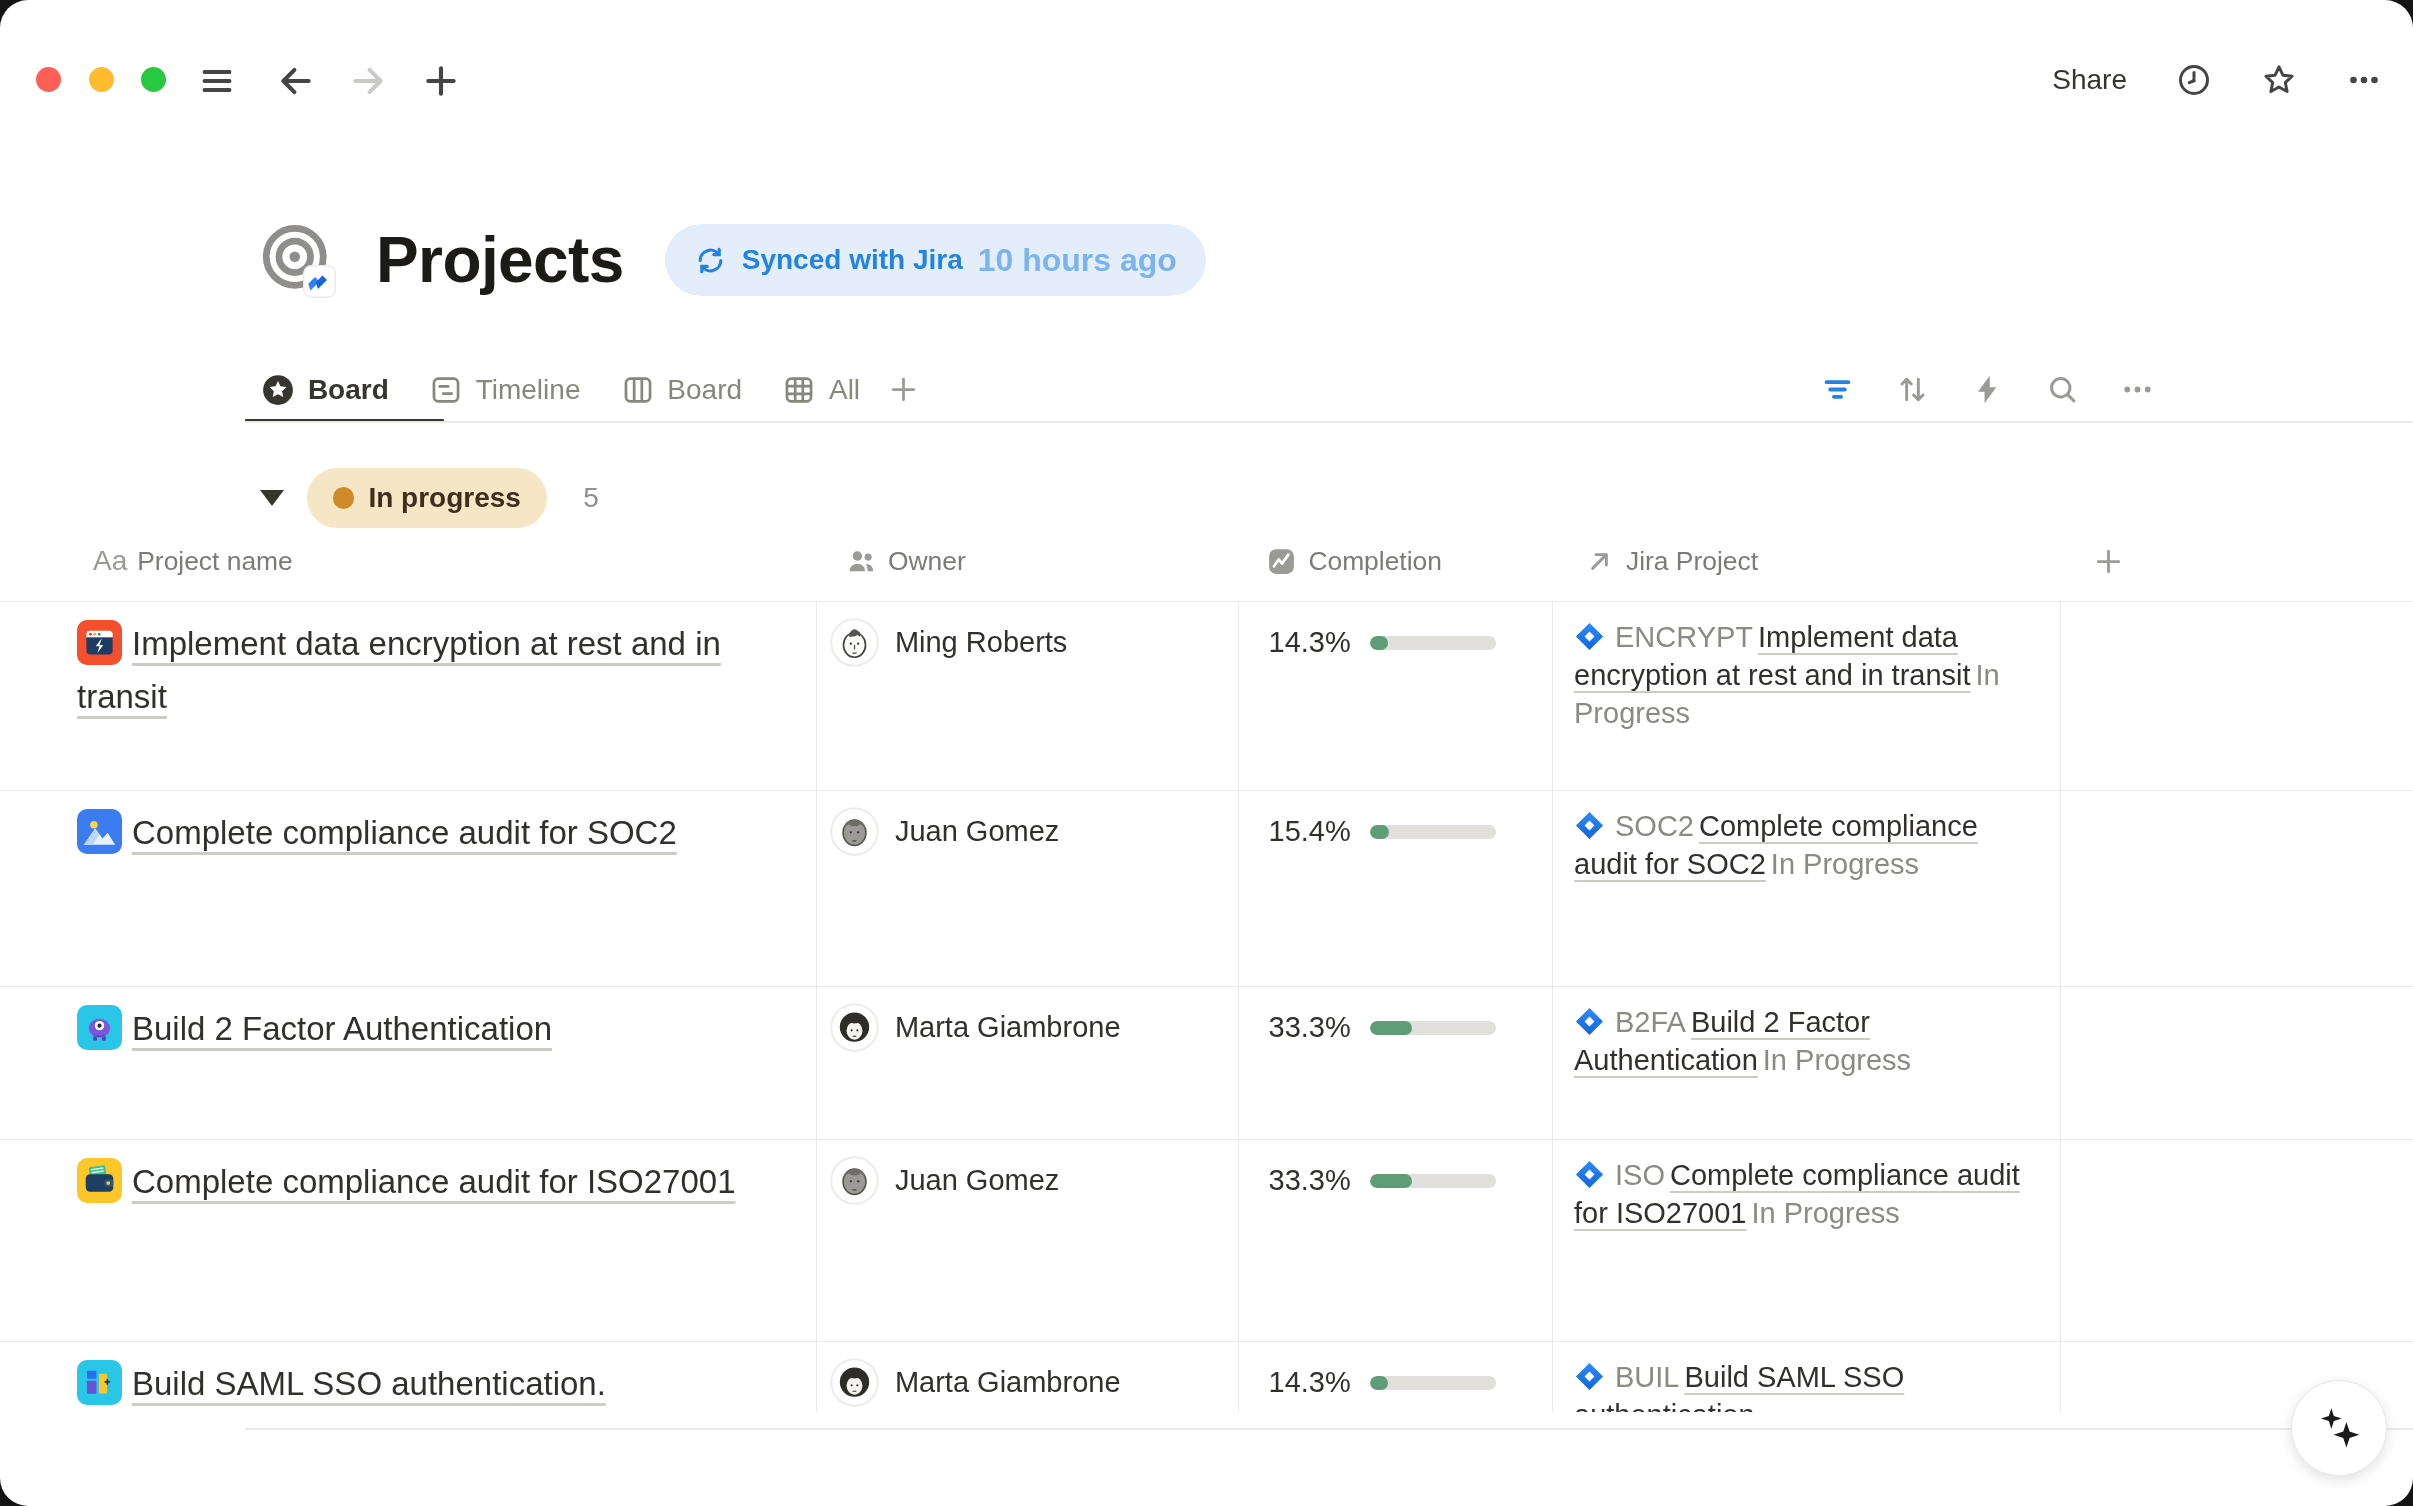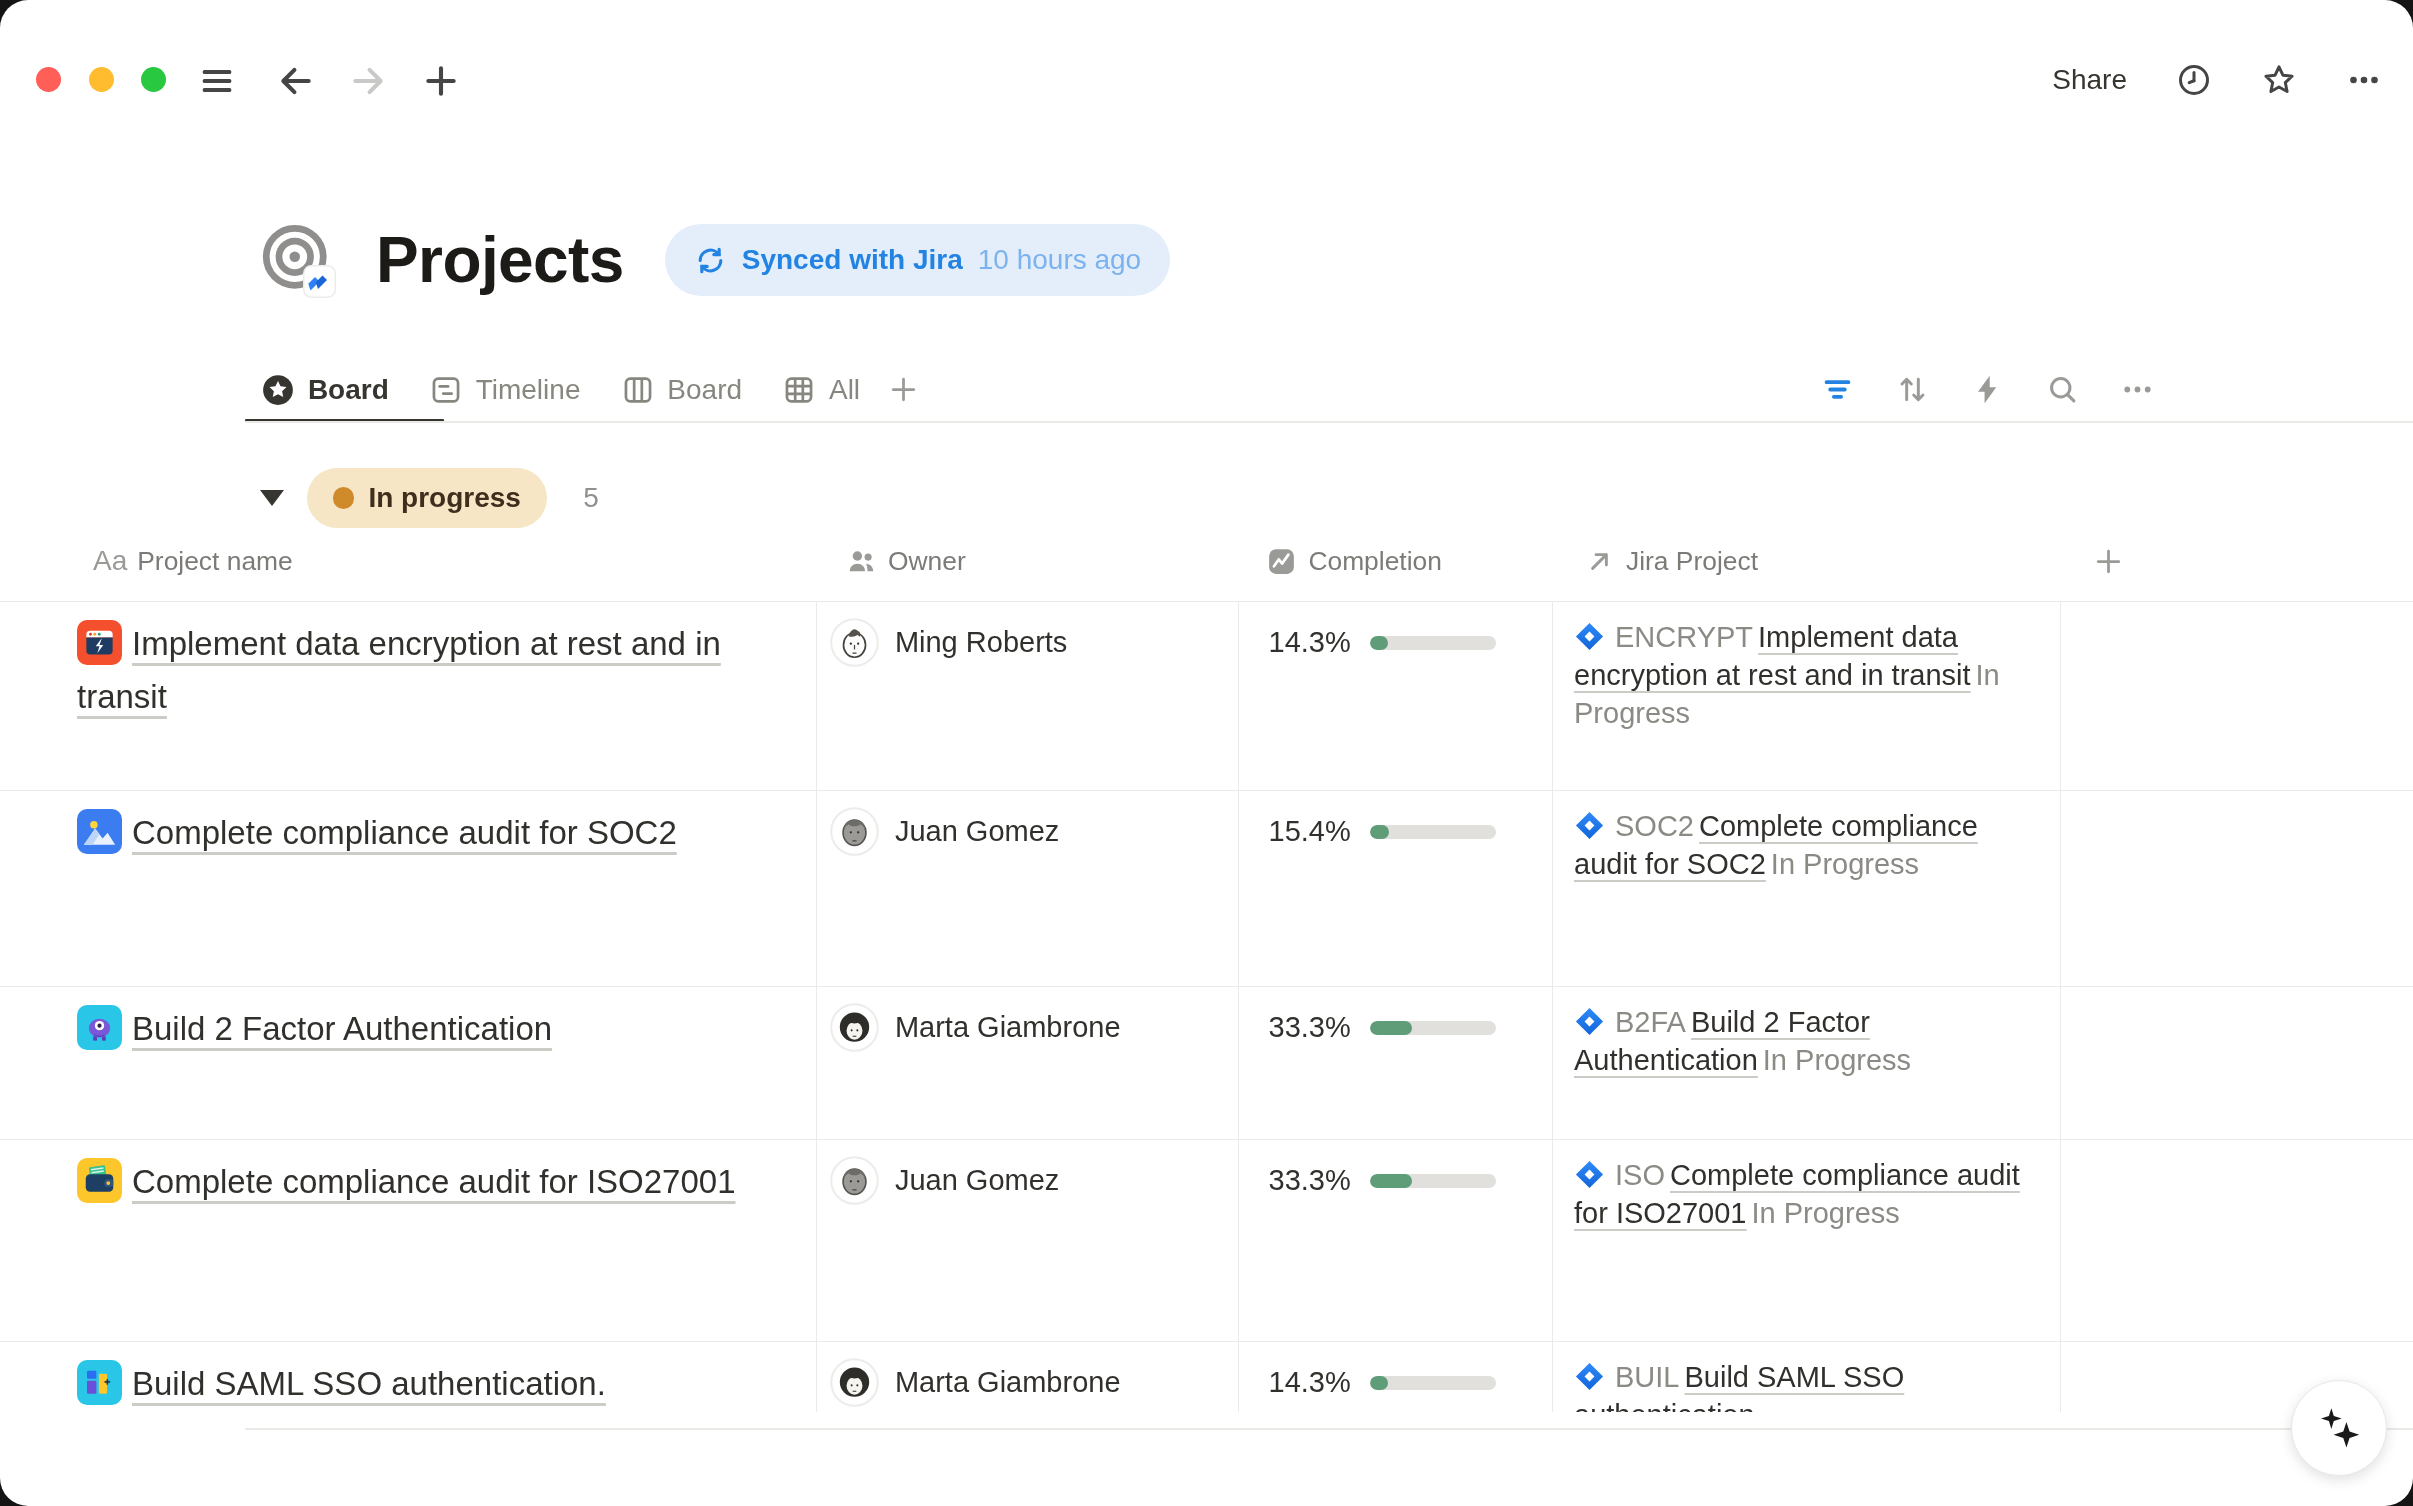--- a/index.html
+++ b/index.html
@@ -21,21 +21,21 @@
 
   
   .title-row{position:absolute;top:207px;left:261px;display:flex;align-items:center;}
   .page-icon{width:75px;height:75px;margin-right:24px;}
   .page-icon svg{width:100%;height:100%;}
   h1.page-title{margin:16px;font-size:64px;font-weight:700;letter-spacing:-0.6px;color:#1c1b17;}
   .sync-badge{margin-left:25px;height:72px;border-radius:36px;background:#e4eefb;
     display:flex;align-items:center;padding:0 29px;gap:15px;}
   .sync-badge svg{width:33px;height:33px;}
   .sync-label{font-size:28px;font-weight:700;color:#2383e2;}
-  .sync-time{font-size:28px;color:rgba(35,131,226,.55);}
+  .sync-time{font-size:32px;color:rgba(35,131,226,.55);font-weight:bold;}
 
   
   .tabs{position:absolute;top:357px;left:245px;right:0;height:65px;display:flex;align-items:center;}
   .tab{display:flex;align-items:center;gap:12.6px;padding:0 24px 0 16.3px;font-size:28px;color:#87867f;font-weight:500;}
   .tab svg{width:34px;height:34px;}
   .tab.active{color:#37352f;font-weight:700;}
   .tab-add{width:38px;display:flex;justify-content:center;}
   .tab-add svg{width:33px;height:33px;}
   .active-bar{position:absolute;left:0;top:62px;width:199px;height:4.4px;background:#37352f;border-radius:1.3px;}
   .tabs-divider{position:absolute;top:421px;left:245px;right:0;height:1.9px;background:#eceae7;}

